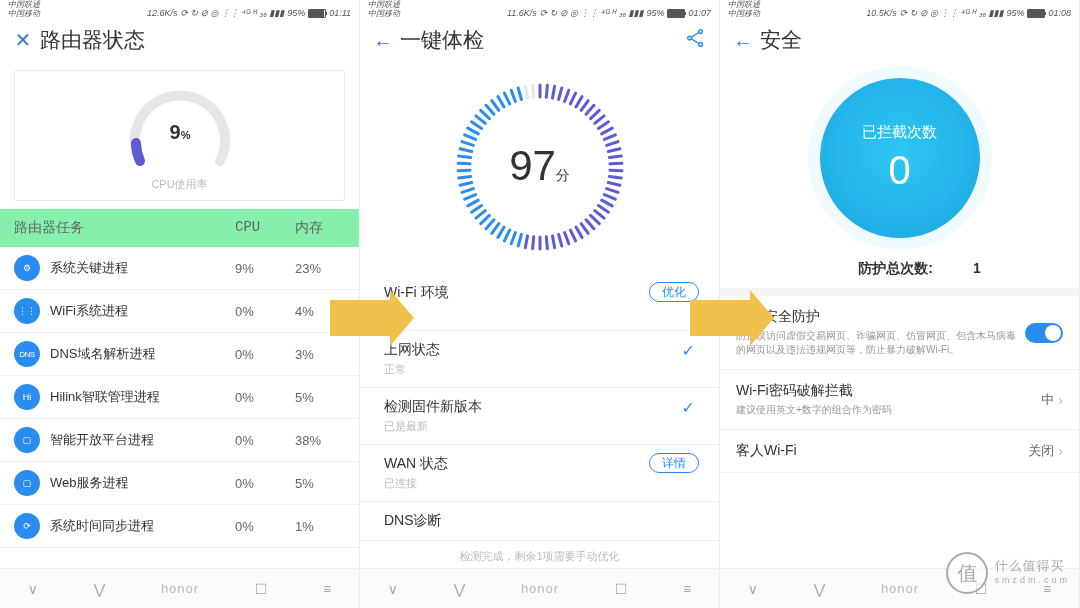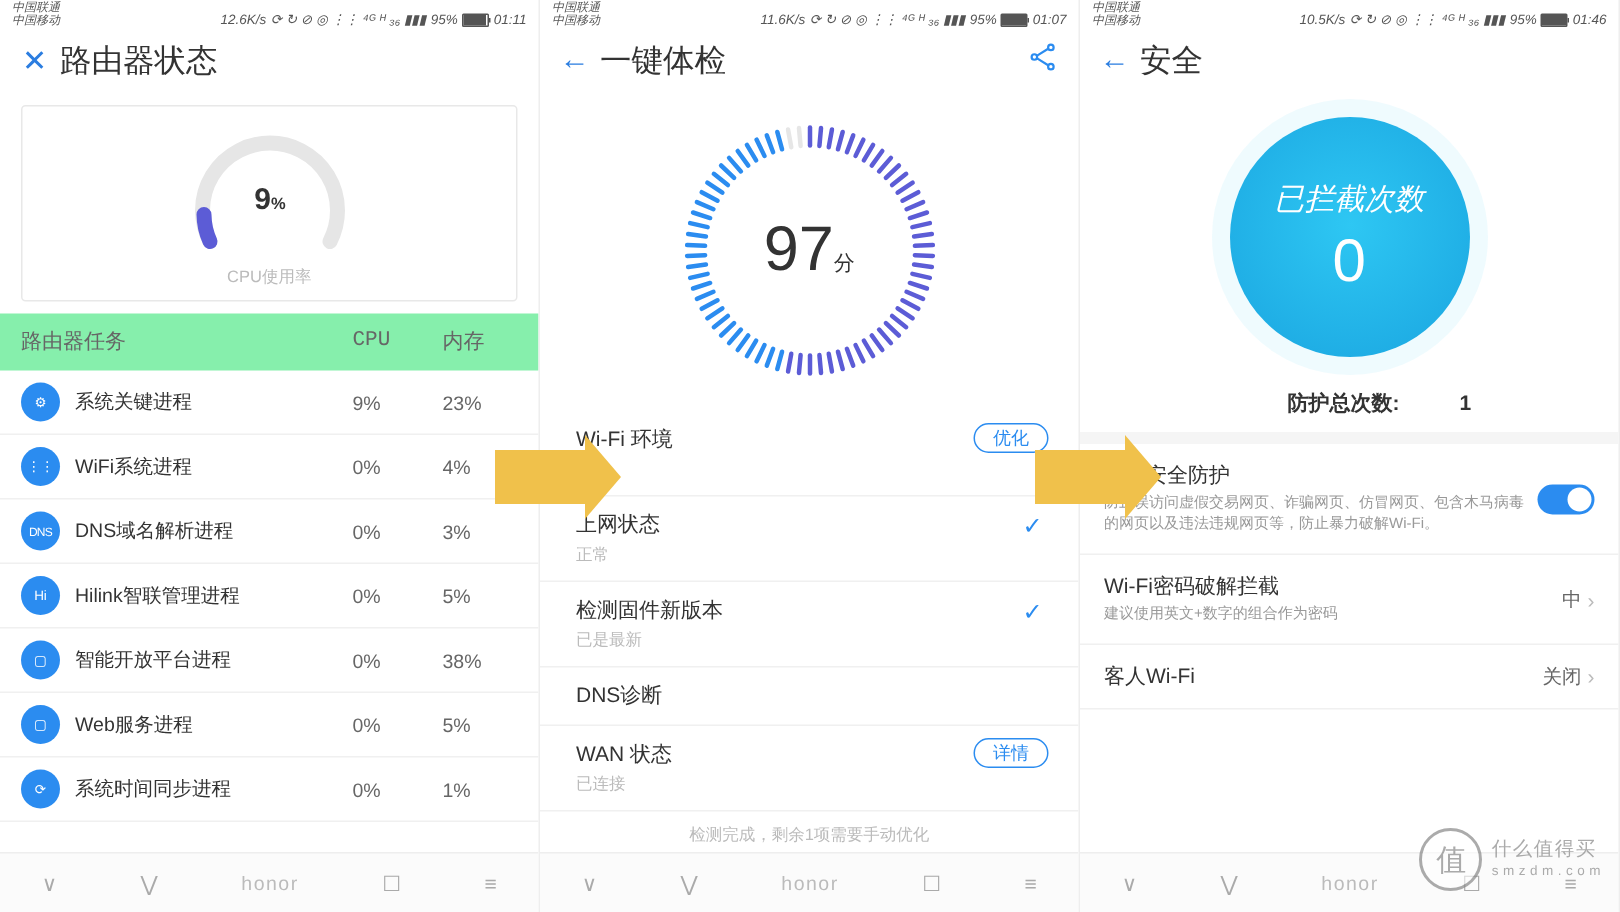--- a/index.html
+++ b/index.html
@@ -53,21 +53,21 @@
   .check-title { font-size: 14px; color: #333; }
   .check-sub { font-size: 11px; color: #bbb; margin-top: 3px; }
   .check-action { font-size: 12px; }
   .chip { border: 1px solid #2b8cf0; color: #2b8cf0; border-radius: 12px; padding: 2px 12px; font-size: 12px; }
   .check-ok { color: #2b8cf0; font-size: 16px; padding-right: 4px; }
   .check-footer { text-align: center; font-size: 11px; color: #bbb; padding: 8px 0; }
 
   
   .security-hero { text-align: center; padding: 10px 0 0 0; }
   .block-circle { width: 160px; height: 160px; border-radius: 50%; background: radial-gradient(circle at 50% 45%, #2ec7f3, #1aa5e0); margin: 6px auto 8px auto; display: flex; flex-direction: column; align-items: center; justify-content: center; color: #fff; box-shadow: 0 0 0 12px rgba(46,199,243,0.08); }
-  .block-label { font-size: 20px; font-style: italic; }
+  .block-label { font-size: 15px; }
   .block-count { font-size: 40px; margin-top: 6px; }
   .protect-total { text-align: center; font-size: 14px; color: #333; margin: 22px 0 10px 0; }
   .protect-total b { font-weight: 700; padding-left: 40px; }
   .sec-divider { height: 8px; background: #f5f5f5; }
   .sec-row { padding: 12px 16px; border-bottom: 1px solid #f0f0f0; display: flex; align-items: center; }
   .sec-text { flex: 1; }
   .sec-title { font-size: 14px; color: #333; }
   .sec-sub { font-size: 10px; color: #999; margin-top: 3px; line-height: 14px; }
   .switch { width: 38px; height: 20px; border-radius: 10px; background: #2b8cf0; position: relative; }
   .switch::after { content: ""; position: absolute; right: 2px; top: 2px; width: 16px; height: 16px; border-radius: 50%; background: #fff; }
@@ -306,30 +306,30 @@
       </div>
       <div class="check-row">
         <div class="check-text">
           <div class="check-title">检测固件新版本</div>
           <div class="check-sub">已是最新</div>
         </div>
         <div class="check-action"><span class="check-ok">✓</span></div>
       </div>
       <div class="check-row">
         <div class="check-text">
-          <div class="check-title">DNS诊断</div>
-        </div>
-        <div class="check-action"></div>
+          <div class="check-title">WAN 状态</div>
+          <div class="check-sub">已连接</div>
+        </div>
+        <div class="check-action"><span class="chip">详情</span></div>
       </div>
       <div class="check-row">
         <div class="check-text">
-          <div class="check-title">WAN 状态</div>
-          <div class="check-sub">已连接</div>
-        </div>
-        <div class="check-action"><span class="chip">详情</span></div>
+          <div class="check-title">DNS诊断</div>
+        </div>
+        <div class="check-action"></div>
       </div>
     </div>
   <div class="check-footer">检测完成，剩余1项需要手动优化</div>
 
   <div class="nav-bar">
     <span>∨</span>
     <span>⋁</span>
     <span class="brand">honor</span>
     <span>☐</span>
     <span>≡</span>
@@ -341,21 +341,21 @@
     <div class="status-left" style="white-space:pre">中国联通
 中国移动</div>
     <div class="status-right">
       <span>10.5K/s</span>
       <span>⟳ ↻ ⊘ ◎ ⋮⋮</span>
       <span>⁴ᴳ ᴴ ₃₆ ▮▮▮</span>
       <span>95%</span>
       <span class="battery">
           <i></i>
         </span>
-      <span>01:46</span>
+      <span>01:08</span>
     </div>
   </div>
   <div class="header">
     <div class="back-icon">←</div>
     <div class="header-title">安全</div>
   </div>
 
   <div class="security-hero">
     <div class="block-circle">
       <div class="block-label">已拦截次数</div>

